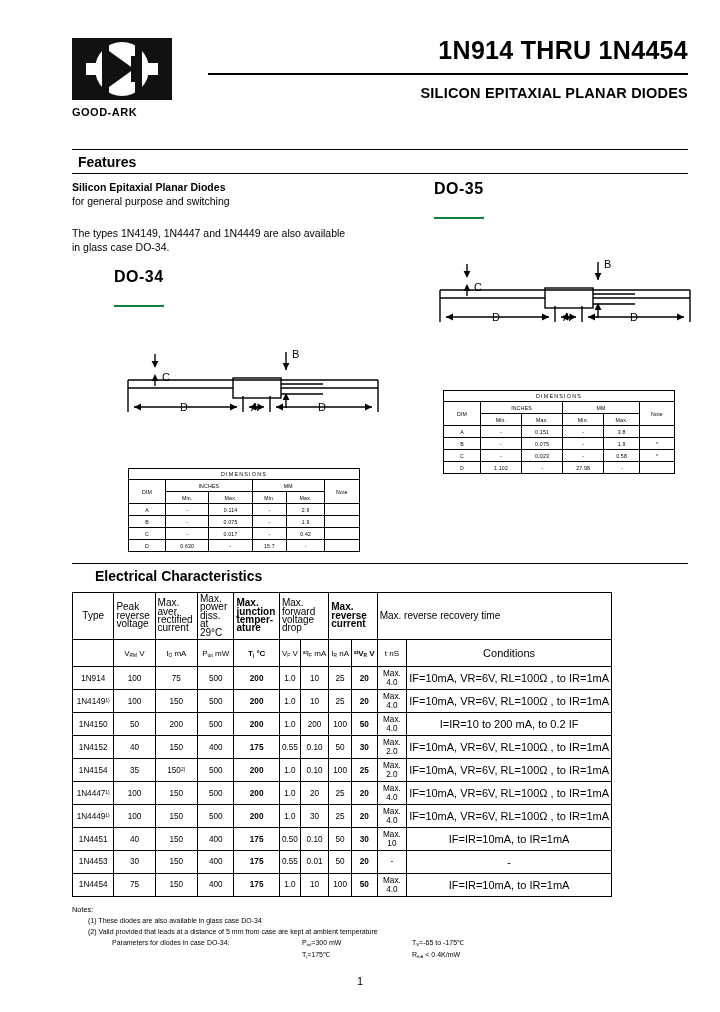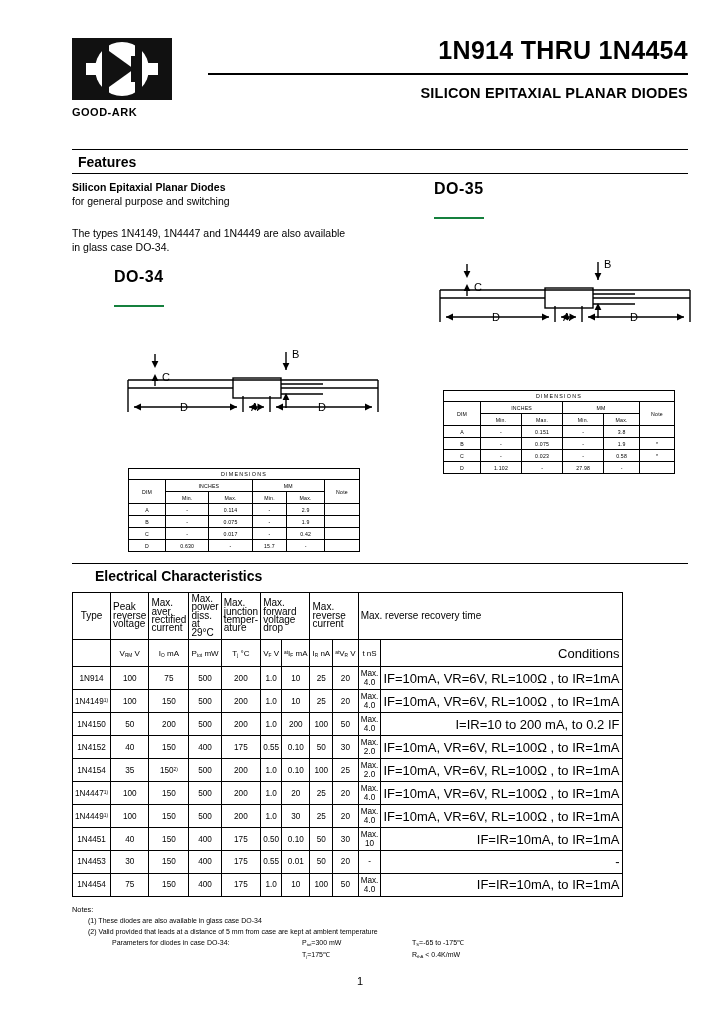--- a/index.html
+++ b/index.html
@@ -45,24 +45,24 @@
   .dimtable .hd{font-size:5.2px;}
 
   
   .etable{position:absolute;left:72px;top:592px;width:540px;
     border-collapse:collapse;font-size:7.6px;}
   .etable td{border:0.8px solid #000;padding:2px 2px;vertical-align:middle;}
   .hcell{font-size:10px;line-height:8.4px;vertical-align:top;padding-top:3px;}
   .ucell{font-size:8px;text-align:center;height:22px;}
   .dcell{text-align:center;height:17.5px;font-size:8.2px;}
   .tcell{text-align:center;}
-  .cond{text-align:right;padding-left:6px;font-size:13px;white-space:nowrap;}
+  .cond{text-align:center;padding-left:6px;font-size:11px;white-space:nowrap;}
   sub{font-size:60%;vertical-align:-0.22em;}
   sup{font-size:60%;vertical-align:0.42em;}
-  .thickright{border-right:1.6px solid #000 !important;}
+  .thickright{border-right:1.6px solid #000 !important;font-weight:bold;}
   .thicktop{border-top:1.6px solid #000 !important;}
   .thickbottom{border-bottom:1.6px solid #000 !important;}
   .thickleft{border-left:1.6px solid #000 !important;}
 
   
   .notes{position:absolute;left:72px;top:904px;font-size:7px;line-height:11px;width:560px;}
   .notes .nt-h{font-size:7.4px;}
   .notes .nt-l{margin-left:16px;}
   .params{margin-left:40px;position:relative;height:26px;}
   .params .pcol1{position:absolute;left:0;top:0;}

